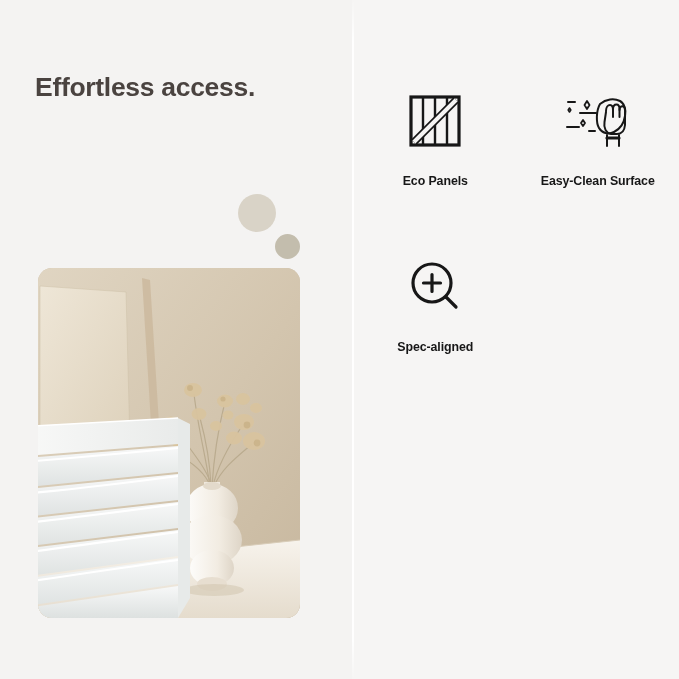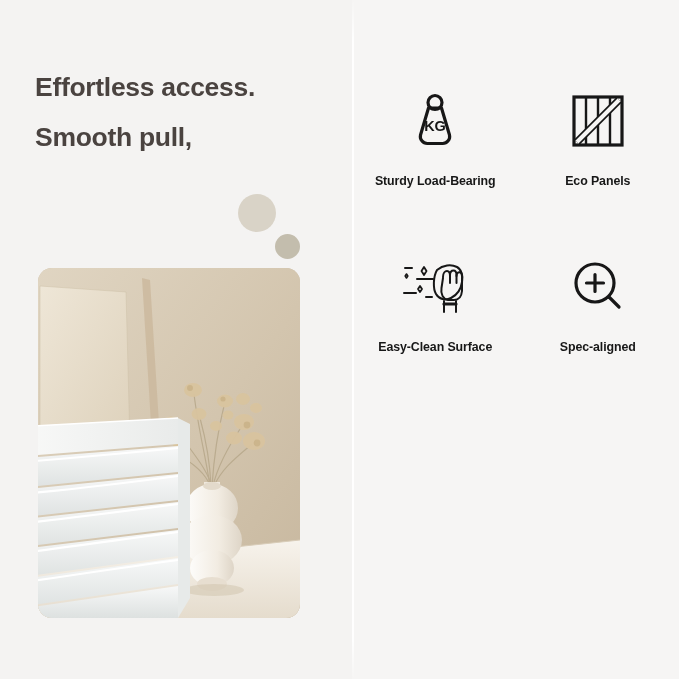--- a/index.html
+++ b/index.html
@@ -149,21 +149,20 @@
 </style>
 </head>
 <body>
 
 <div id="page">
 
   <div id="left-panel">
 
     <div id="headline">
       <span class="hl">Effortless access.</span>
-      <span class="hl">Smooth pull,</span>
     </div>
 
     <div class="deco-circle" id="deco-circle-large"></div>
     <div class="deco-circle" id="deco-circle-small"></div>
 
     <div id="product-photo">
       <svg id="photo-svg" viewBox="0 0 262 350" xmlns="http://www.w3.org/2000/svg">
         <defs>
           <linearGradient id="wallGrad" x1="0" y1="0" x2="1" y2="1">
             <stop offset="0%" stop-color="#e0d5c2"></stop>
@@ -269,30 +268,20 @@
         </g>
       </svg>
     </div>
   </div>
 
   <div id="panel-divider"></div>
 
   <div id="right-panel">
     <div id="feature-grid">
 
-      <div class="feature-cell">
-        <div class="feature-icon">
-          <svg width="60" height="60" viewBox="0 0 60 60" fill="none" stroke="#171717" stroke-width="3.2">
-            <circle cx="30" cy="11.5" r="7"></circle>
-            <path d="M23.5 17 L15.5 44 A7 7 0 0 0 22.3 52.5 L37.7 52.5 A7 7 0 0 0 44.5 44 L36.5 17 Z" stroke-linejoin="round"></path>
-            <text x="30" y="40" font-family="'Liberation Sans', sans-serif" font-size="14.5" font-weight="bold" fill="#171717" stroke="none" text-anchor="middle">KG</text>
-          </svg>
-        </div>
-        <div class="feature-label">Sturdy Load-Bearing</div>
-      </div>
 
       <div class="feature-cell">
         <div class="feature-icon">
           <svg width="58" height="58" viewBox="0 0 58 58" fill="none" stroke="#171717" stroke-width="3.2">
             <rect x="5" y="5" width="48" height="48"></rect>
             <path d="M17 5 L17 53 M29 5 L29 53 M41 5 L41 53" stroke-width="2.4"></path>
             <path d="M8 50 L50 8" stroke-width="7.5"></path>
             <path d="M8 50 L50 8" stroke="#f6f5f4" stroke-width="4"></path>
           </svg>
         </div>

